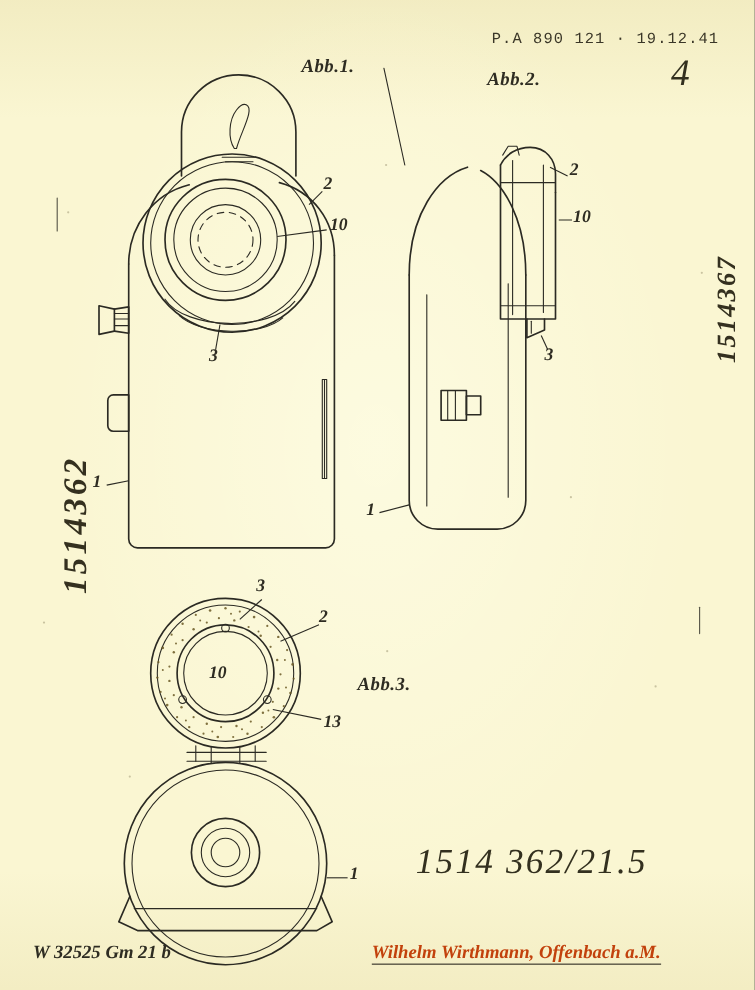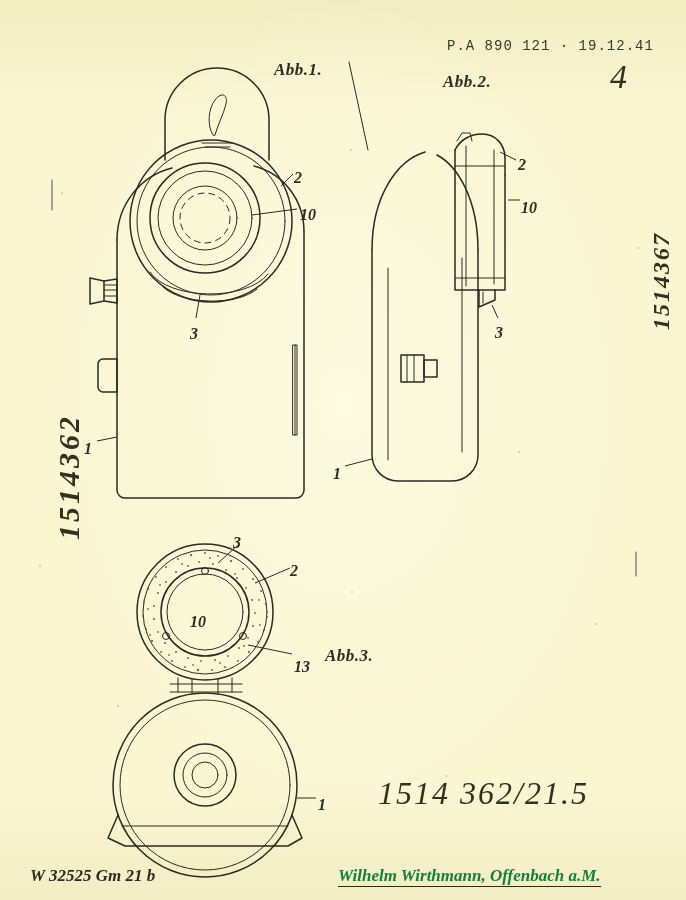--- a/index.html
+++ b/index.html
@@ -65,21 +65,20 @@
   .lead {
     fill: none;
     stroke: #2b2a23;
     stroke-width: 1;
   }
   .txt {
     position: absolute;
     color: #2e2c22;
     white-space: nowrap;
     font-family: "Liberation Serif", serif;
-    margin-top: 10px;
   }
   .fig-label {
     font-style: italic;
     font-weight: bold;
     font-size: 17px;
     letter-spacing: 0.5px;
   }
   .num {
     font-style: italic;
     font-size: 16px;
@@ -88,21 +87,21 @@
   .stamp {
     font-family: "Liberation Mono", monospace;
     font-size: 14px;
     letter-spacing: 1px;
     color: #3b3728;
   }
   .sig {
     font-style: italic;
     font-weight: bold;
     font-size: 17px;
-    color: #15803d;
+    color: #c2410c;
     border-bottom: 1.6px solid #2e2c22;
     padding-bottom: 1px;
   }
   .side-num {
     position: absolute;
     font-family: "Liberation Serif", serif;
     font-style: italic;
     font-weight: bold;
     color: #34301f;
     transform-origin: 0 0;
@@ -313,21 +312,21 @@
   </svg>
 
   <div class="layer">
 
     <div class="txt stamp" style="left:447px; top:28px;">P.A  890 121 · 19.12.41</div>
 
     <div class="txt big-hand" style="left:610px; top:48px; font-size:34px;">4</div>
 
     <div class="txt fig-label" style="left:274px; top:50px;">Abb.1.</div>
     <div class="txt fig-label" style="left:443px; top:62px;">Abb.2.</div>
-    <div class="txt fig-label" style="left:325px; top:636px;">Abb.3.</div>
+    <div class="txt fig-label" style="left:325px; top:612px;">Abb.3.</div>
 
     <div class="txt num" style="left:294px; top:159px;">2</div>
     <div class="txt num" style="left:300px; top:196px;">10</div>
     <div class="txt num" style="left:190px; top:315px;">3</div>
     <div class="txt num" style="left:84px; top:430px;">1</div>
 
     <div class="txt num" style="left:518px; top:146px;">2</div>
     <div class="txt num" style="left:521px; top:189px;">10</div>
     <div class="txt num" style="left:495px; top:314px;">3</div>
     <div class="txt num" style="left:333px; top:455px;">1</div>

